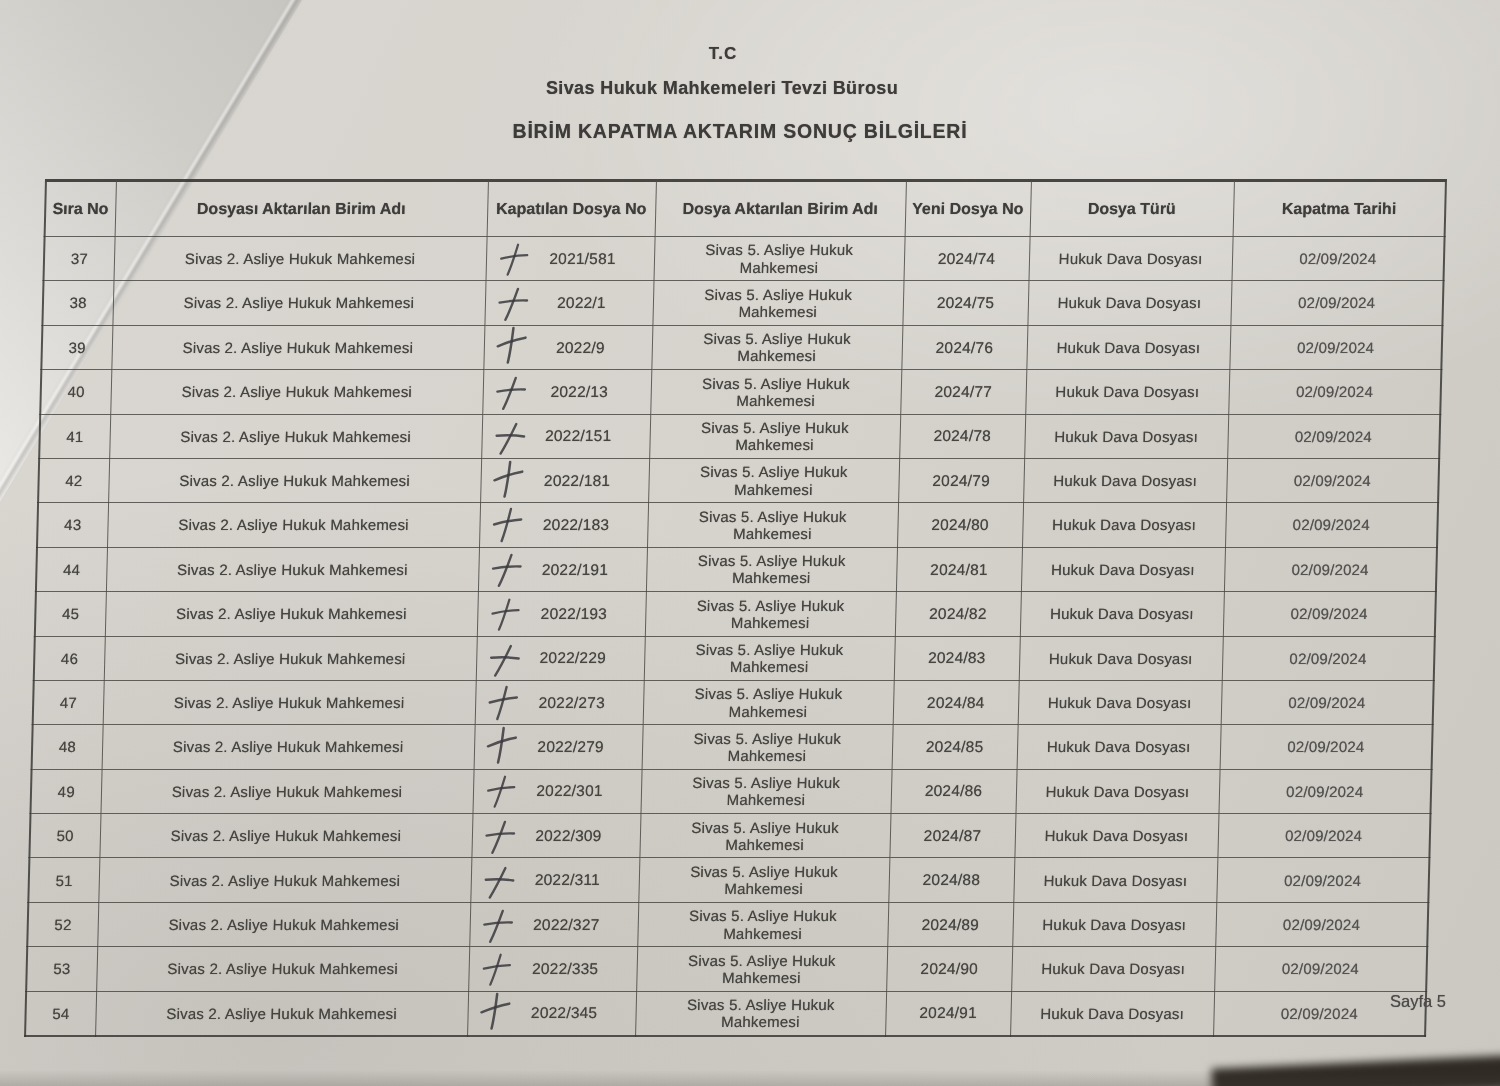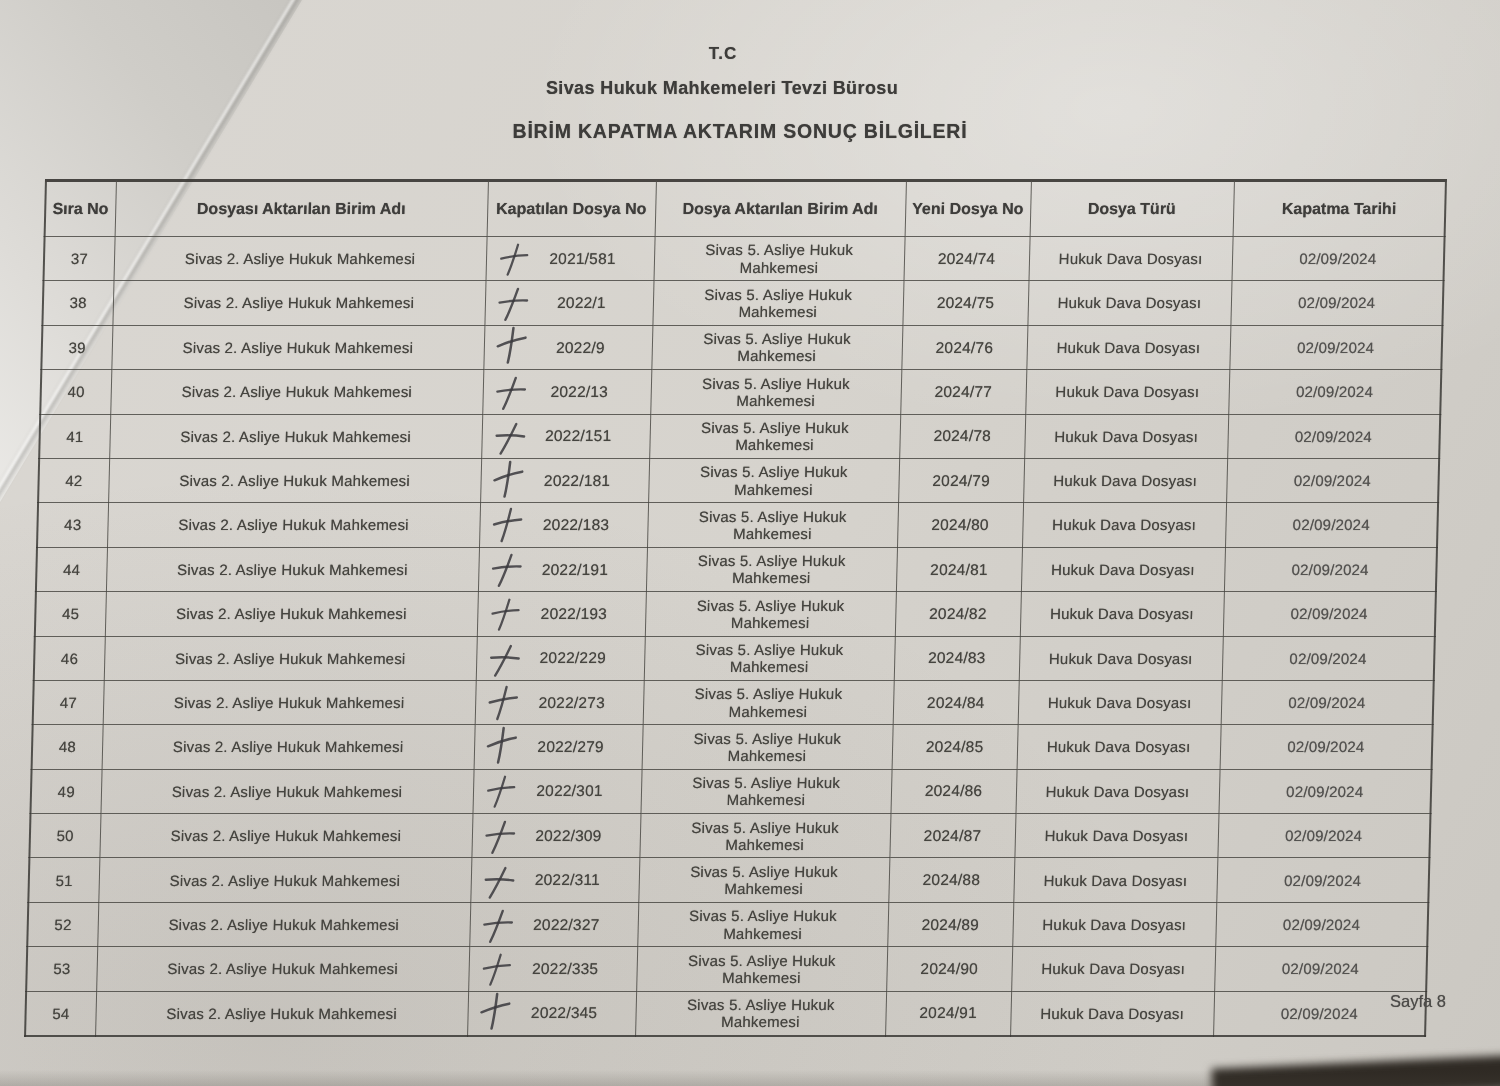--- a/index.html
+++ b/index.html
@@ -413,17 +413,17 @@
     </td>
     <td class="c-to soft">Sivas 5. Asliye Hukuk Mahkemesi</td>
     <td class="c-new soft">2024/91</td>
     <td class="c-type soft">Hukuk Dava Dosyası</td>
     <td class="c-date soft">02/09/2024</td>
   </tr>
         </tbody>
     </table>
   </div>
 
-  <div class="page-footer soft">Sayfa 8</div>
+  <div class="page-footer soft">Sayfa 5</div>
 
   <div class="corner-dark"></div>
   <div class="bottom-shade"></div>
 </div>
 
 </body></html>

